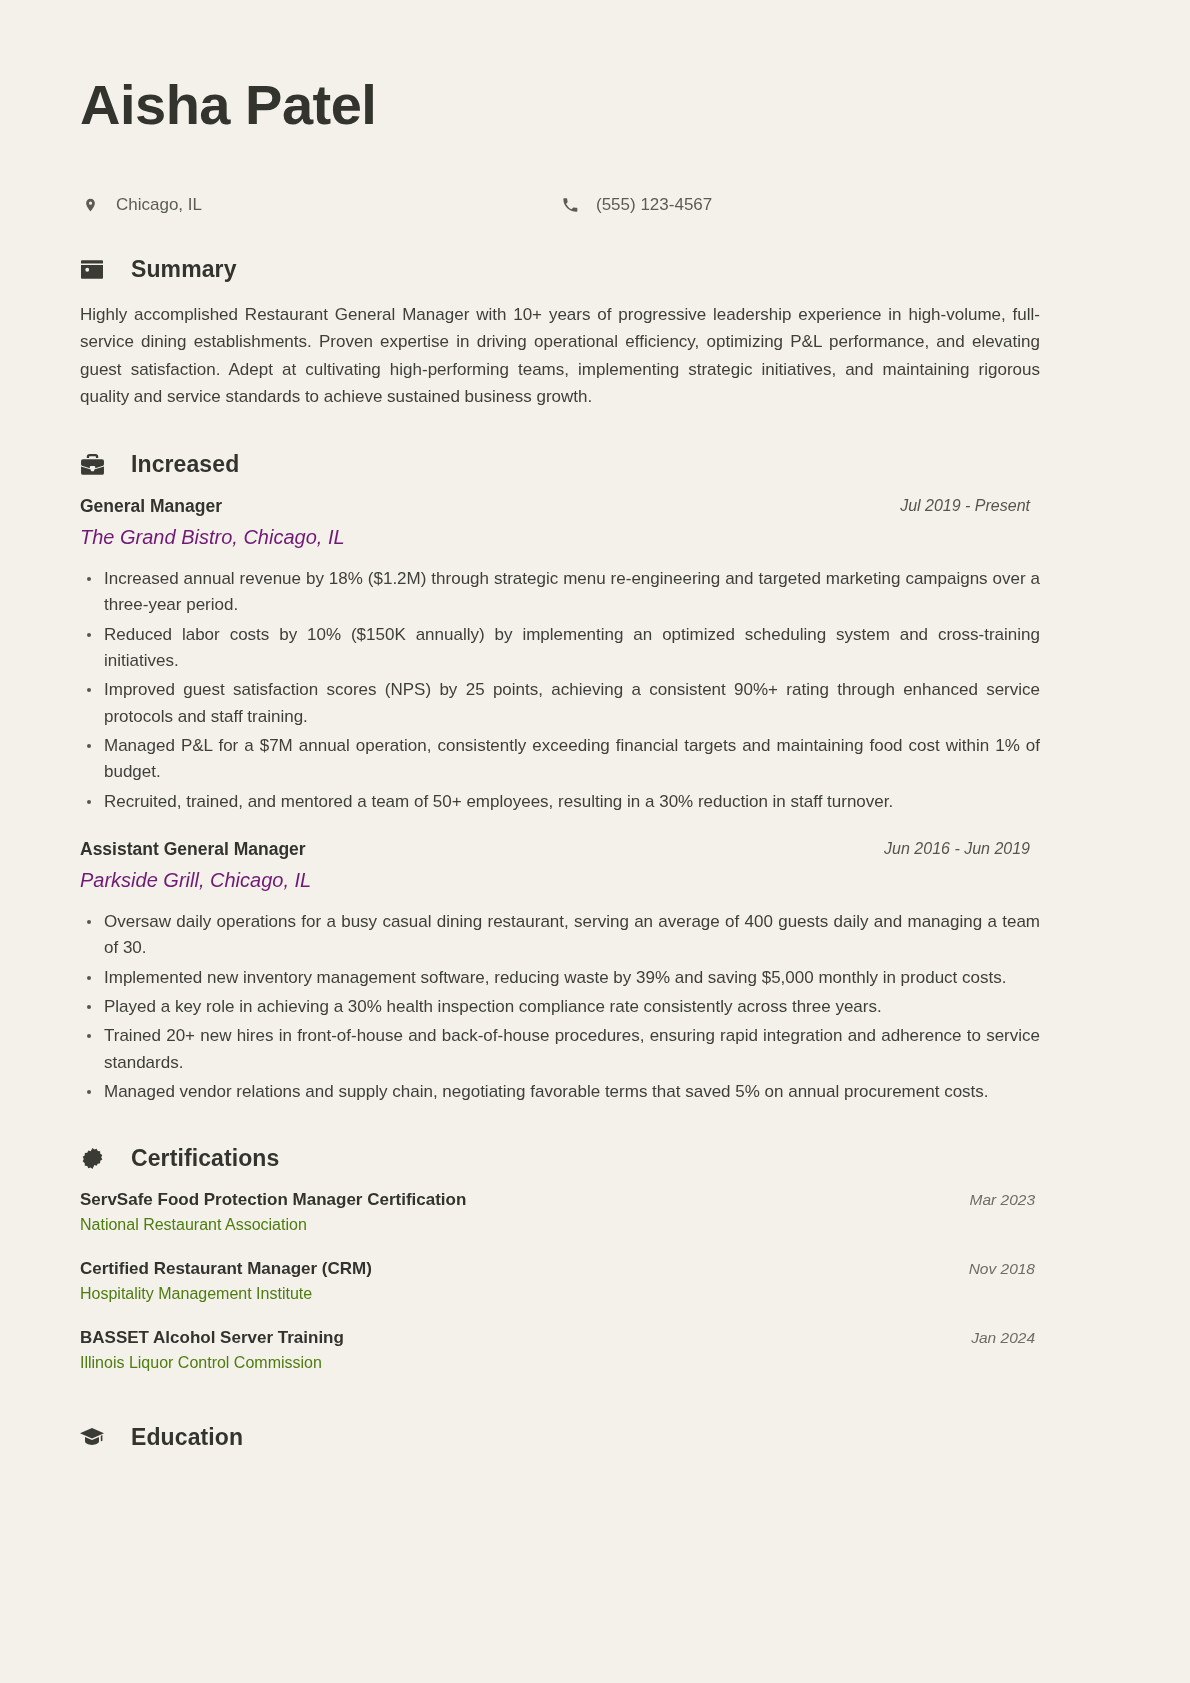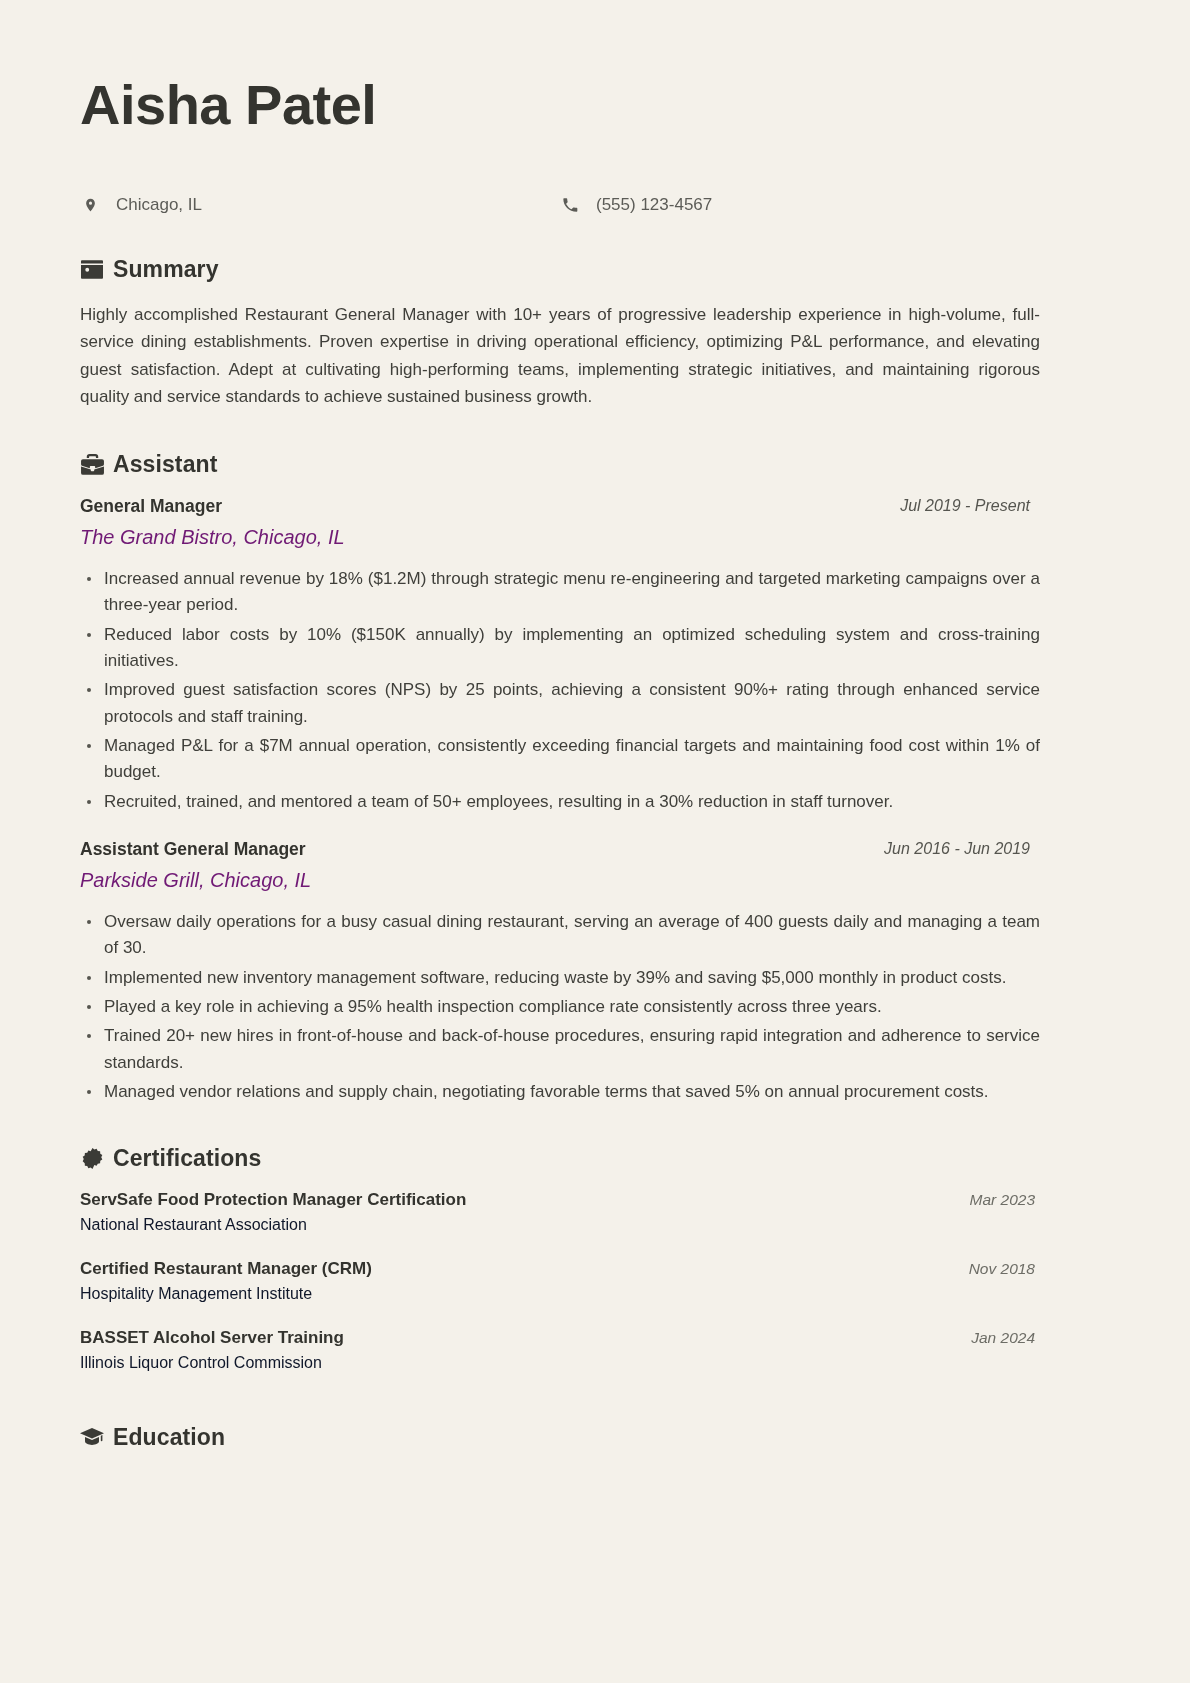--- a/index.html
+++ b/index.html
@@ -59,21 +59,21 @@
     justify-content: center;
     color: #5c5c57;
   }
 
   
   .section { margin-top: 40px; }
 
   .section-head {
     display: flex;
     align-items: center;
-    gap: 9px;
+    gap: 27px;
     margin-bottom: 18px;
   }
 
   .section-head .sec-ico {
     width: 24px;
     height: 24px;
     min-width: 24px;
     display: flex;
     align-items: center;
     justify-content: center;
@@ -174,21 +174,21 @@
 
   .cert-date {
     font-size: 15.5px;
     font-style: italic;
     color: #6d6d66;
     white-space: nowrap;
   }
 
   .cert-org {
     font-size: 16px;
-    color: #0f172a;
+    color: #4d7c0f;
     margin-top: 6px;
   }
 
   .section-education { margin-top: 52px; }
 </style>
 </head>
 <body>
 
 <div class="page">
 
@@ -233,21 +233,21 @@
 
   <div class="section">
     <div class="section-head">
       <span class="sec-ico">
         <svg width="23" height="21" viewBox="0 0 24 22" fill="currentColor">
           <path d="M9 0h6a3 3 0 0 1 3 3v1.2h-2.4V3a.6.6 0 0 0-.6-.6H9a.6.6 0 0 0-.6.6v1.2H6V3a3 3 0 0 1 3-3z"></path>
           <path d="M0 7.4a2 2 0 0 1 2-2h20a2 2 0 0 1 2 2v3.4c0 .7-.4 1.3-1 1.6l-8.2 2.6v-1.6a.8.8 0 0 0-.8-.8h-4a.8.8 0 0 0-.8.8v1.6L1 12.4A1.8 1.8 0 0 1 0 10.8V7.4z"></path>
           <path d="M10.2 16.2v1.2c0 .4.4.8.8.8h2c.4 0 .8-.4.8-.8v-1.2l10.2-3v6.6a2 2 0 0 1-2 2H2a2 2 0 0 1-2-2v-6.6l10.2 3z"></path>
         </svg>
       </span>
-      <span class="section-title">Assistant</span>
+      <span class="section-title">Increased</span>
     </div>
 
     <div class="job">
       <div class="job-head">
         <span class="job-title">General Manager</span>
         <span class="job-date">Jul 2019 - Present</span>
       </div>
       <div class="job-company">The Grand Bistro, Chicago, IL</div>
       <ul class="bullets">
         <li>Increased annual revenue by 18% ($1.2M) through strategic menu re-engineering and targeted marketing campaigns over a three-year period.</li>
@@ -260,21 +260,21 @@
 
     <div class="job">
       <div class="job-head">
         <span class="job-title">Assistant General Manager</span>
         <span class="job-date">Jun 2016 - Jun 2019</span>
       </div>
       <div class="job-company">Parkside Grill, Chicago, IL</div>
       <ul class="bullets">
         <li>Oversaw daily operations for a busy casual dining restaurant, serving an average of 400 guests daily and managing a team of 30.</li>
         <li>Implemented new inventory management software, reducing waste by 39% and saving $5,000 monthly in product costs.</li>
-        <li>Played a key role in achieving a 95% health inspection compliance rate consistently across three years.</li>
+        <li>Played a key role in achieving a 30% health inspection compliance rate consistently across three years.</li>
         <li>Trained 20+ new hires in front-of-house and back-of-house procedures, ensuring rapid integration and adherence to service standards.</li>
         <li>Managed vendor relations and supply chain, negotiating favorable terms that saved 5% on annual procurement costs.</li>
       </ul>
     </div>
   </div>
 
   <div class="section">
     <div class="section-head">
       <span class="sec-ico">
         <svg width="21" height="21" viewBox="0 0 24 24" fill="currentColor">

